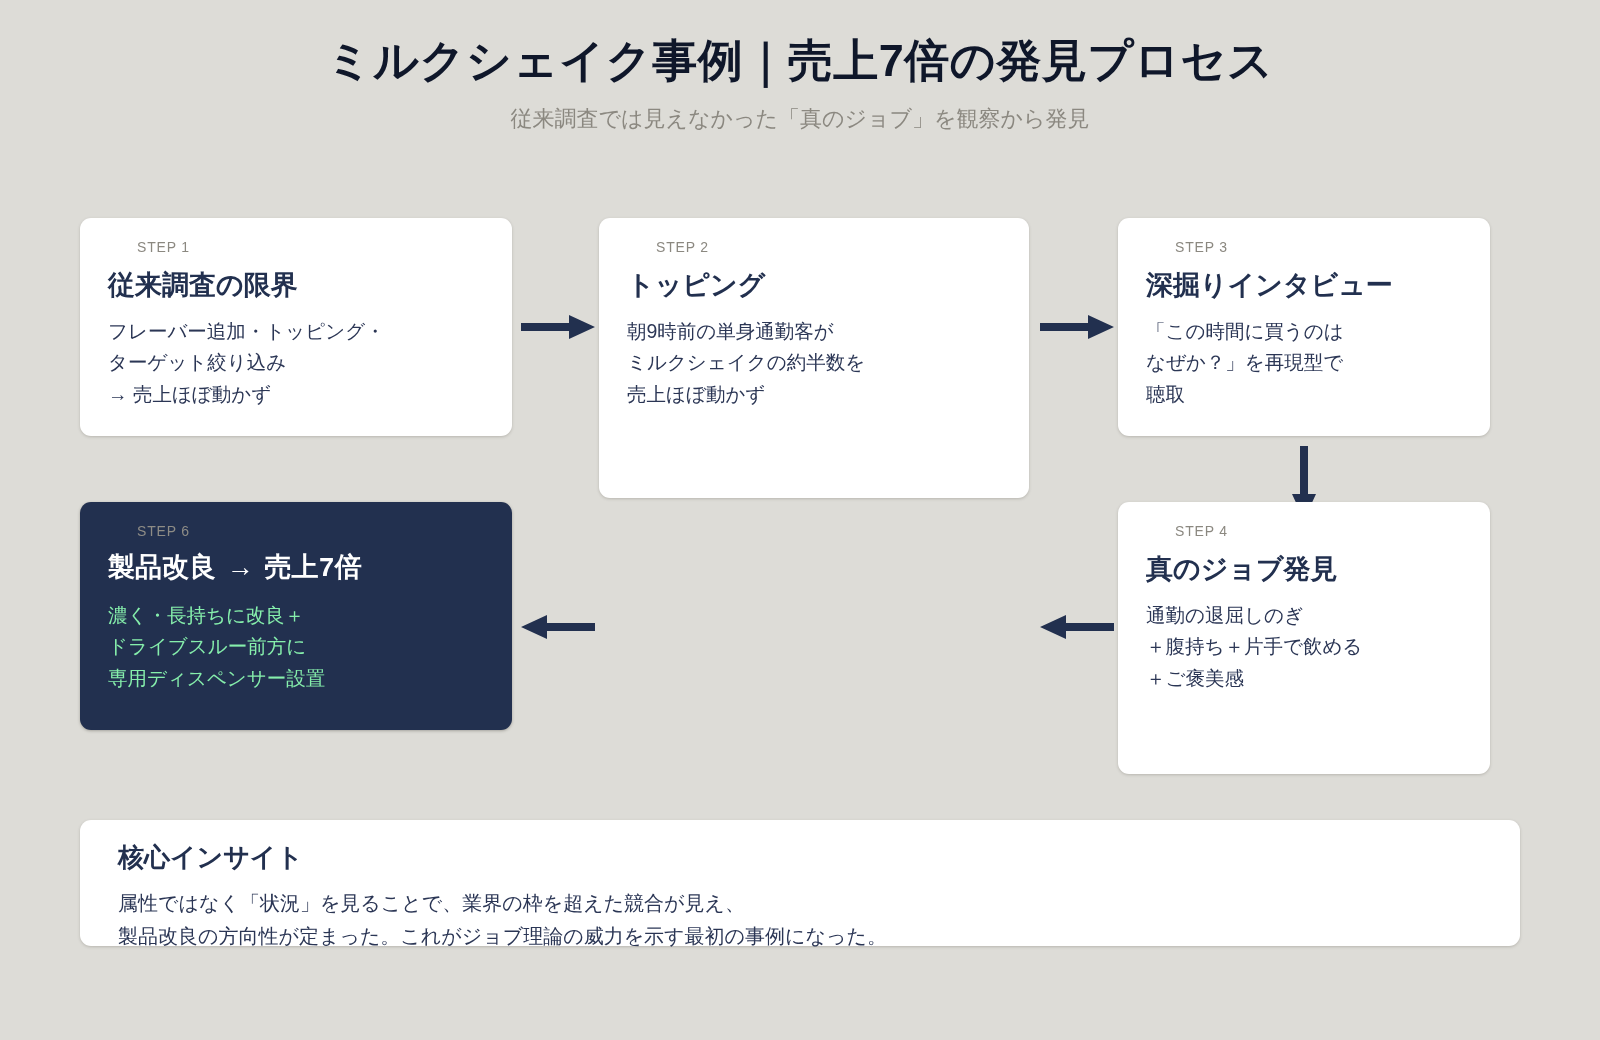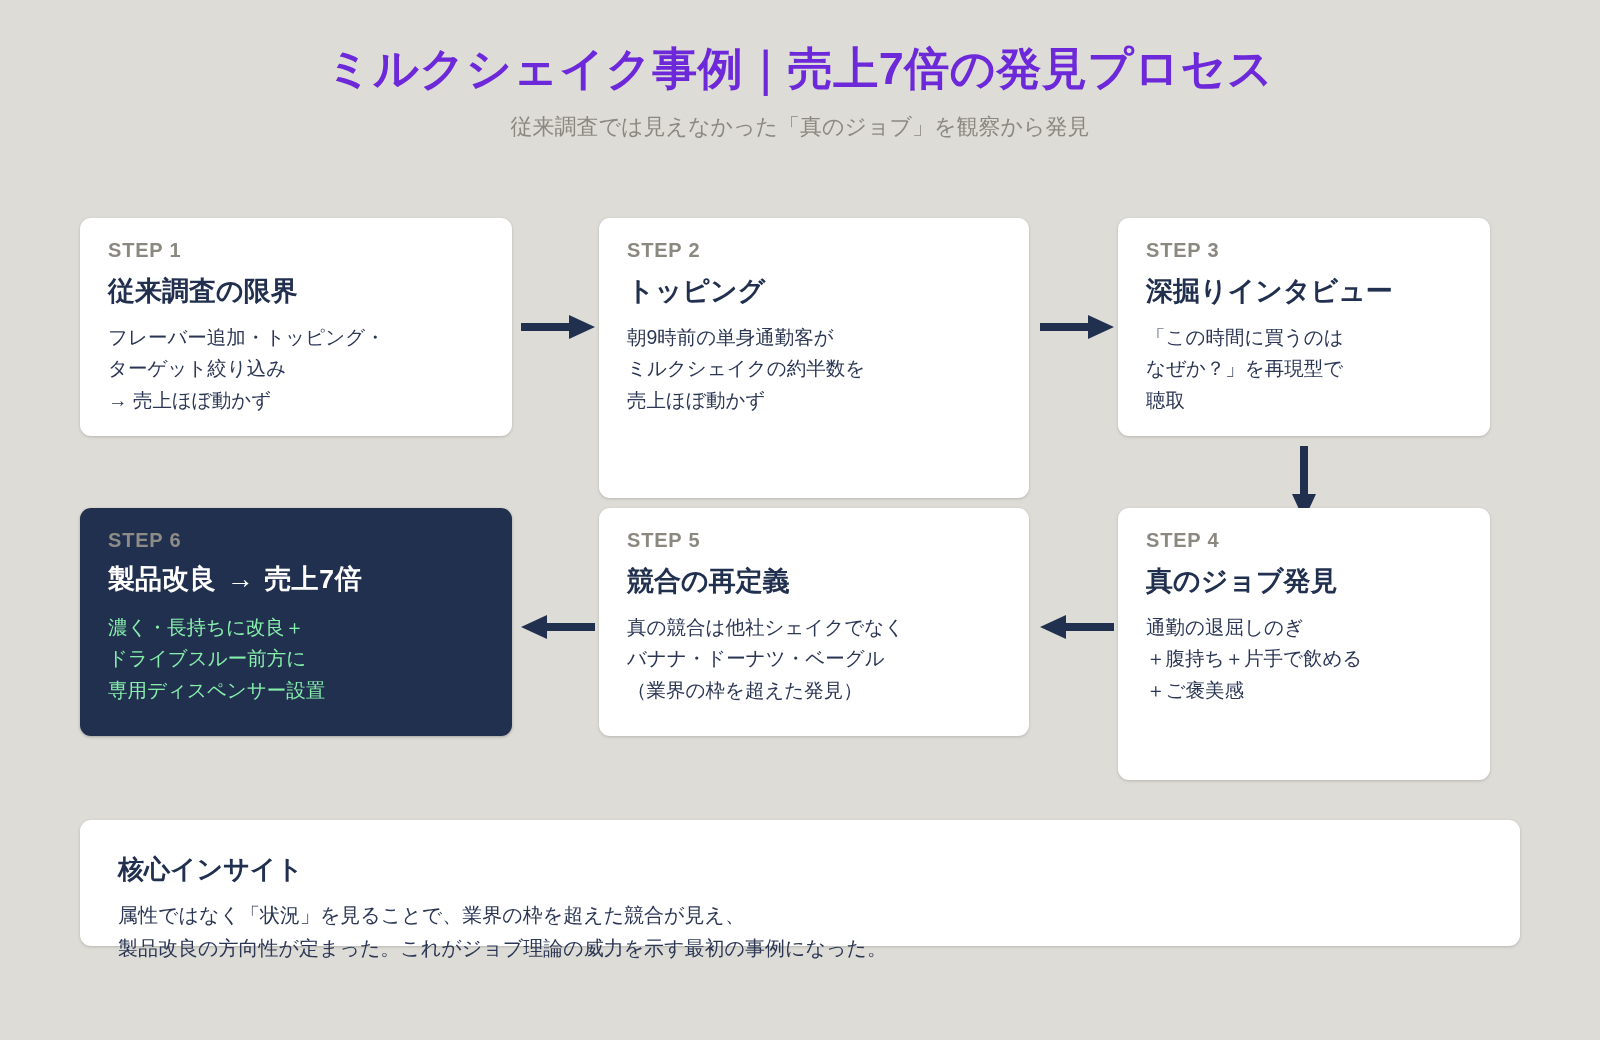--- a/index.html
+++ b/index.html
@@ -26,23 +26,23 @@
     position: absolute;
     left: 0;
     top: 34px;
     width: 1600px;
     text-align: center;
   }
   .main-title {
     font-size: 45px;
     font-weight: bold;
     letter-spacing: 0.5px;
-    color: #6d28d9;
+    color: #0f172a;
     line-height: 1.18;
-    margin: 8px;
+    margin: 0;
   }
   .subtitle {
     margin: 18px 0 0 0;
     font-size: 22px;
     font-weight: normal;
     color: #8b8880;
     line-height: 1.3;
   }
 
   
@@ -52,21 +52,21 @@
     top: 218px;
     width: 1440px;
   }
 
   .row {
     position: absolute;
     left: 0;
     width: 1440px;
   }
   .row-top { top: 0px; height: 218px; }
-  .row-bottom { top: 290px; height: 228px; padding-left: 26px; }
+  .row-bottom { top: 284px; height: 228px; padding-left: 26px; }
 
   .card {
     position: absolute;
     box-sizing: border-box;
     background: #ffffff;
     border-radius: 11px;
     box-shadow: 0 1px 3px rgba(90, 86, 76, 0.28);
     padding: 22px 26px 20px 28px;
   }
   .card.dark {
@@ -78,26 +78,27 @@
   .c1 { left: 0px;    top: 0px; width: 432px; height: 218px; }
   .c2 { left: 519px;  top: 0px; width: 430px; height: 280px; }
   .c3 { left: 1038px; top: 0px; width: 372px; height: 218px; }
 
   
   .c6 { left: 0px;    top: 0px; width: 432px; height: 228px; }
   .c5 { left: 519px;  top: 0px; width: 430px; height: 228px; }
   .c4 { left: 1038px; top: 0px; width: 372px; height: 272px; }
 
   .step-label {
-    font-size: 20px;
-    font-weight: bold;
+    font-size: 14px;
+    font-weight: normal;
     letter-spacing: 0.8px;
     color: #8b8880;
     line-height: 1;
     margin-bottom: 16px;
+    margin-left: 29px;
   }
   .card.dark .step-label { color: #8e8c86; }
 
   .card-title {
     font-size: 27px;
     font-weight: bold;
     color: #22304f;
     line-height: 1.18;
     margin-bottom: 14px;
     white-space: pre-line;
@@ -135,21 +136,21 @@
   .insight {
     position: absolute;
     box-sizing: border-box;
     left: 80px;
     top: 820px;
     width: 1440px;
     height: 126px;
     background: #ffffff;
     border-radius: 11px;
     box-shadow: 0 1px 3px rgba(90, 86, 76, 0.28);
-    padding: 34px 30px 20px 38px;
+    padding: 22px 30px 20px 38px;
   }
   .insight-title {
     font-size: 26px;
     font-weight: bold;
     color: #22304f;
     line-height: 1.2;
     margin-bottom: 14px;
   }
   .insight-body {
     font-size: 20px;
@@ -218,27 +219,20 @@
     <div class="row row-bottom">
 
       <div class="card dark c6">
         <div class="step-label">STEP 6</div>
         <div class="card-title">製品改良 → 売上7倍</div>
         <div class="card-body">濃く・長持ちに改良＋
 ドライブスルー前方に
 専用ディスペンサー設置</div>
       </div>
 
-      <div class="card c5">
-        <div class="step-label">STEP 5</div>
-        <div class="card-title">競合の再定義</div>
-        <div class="card-body">真の競合は他社シェイクでなく
-バナナ・ドーナツ・ベーグル
-（業界の枠を超えた発見）</div>
-      </div>
 
       <div class="card c4">
         <div class="step-label">STEP 4</div>
         <div class="card-title">真のジョブ発見</div>
         <div class="card-body">通勤の退屈しのぎ
 ＋腹持ち＋片手で飲める
 ＋ご褒美感</div>
       </div>
     </div>
 

